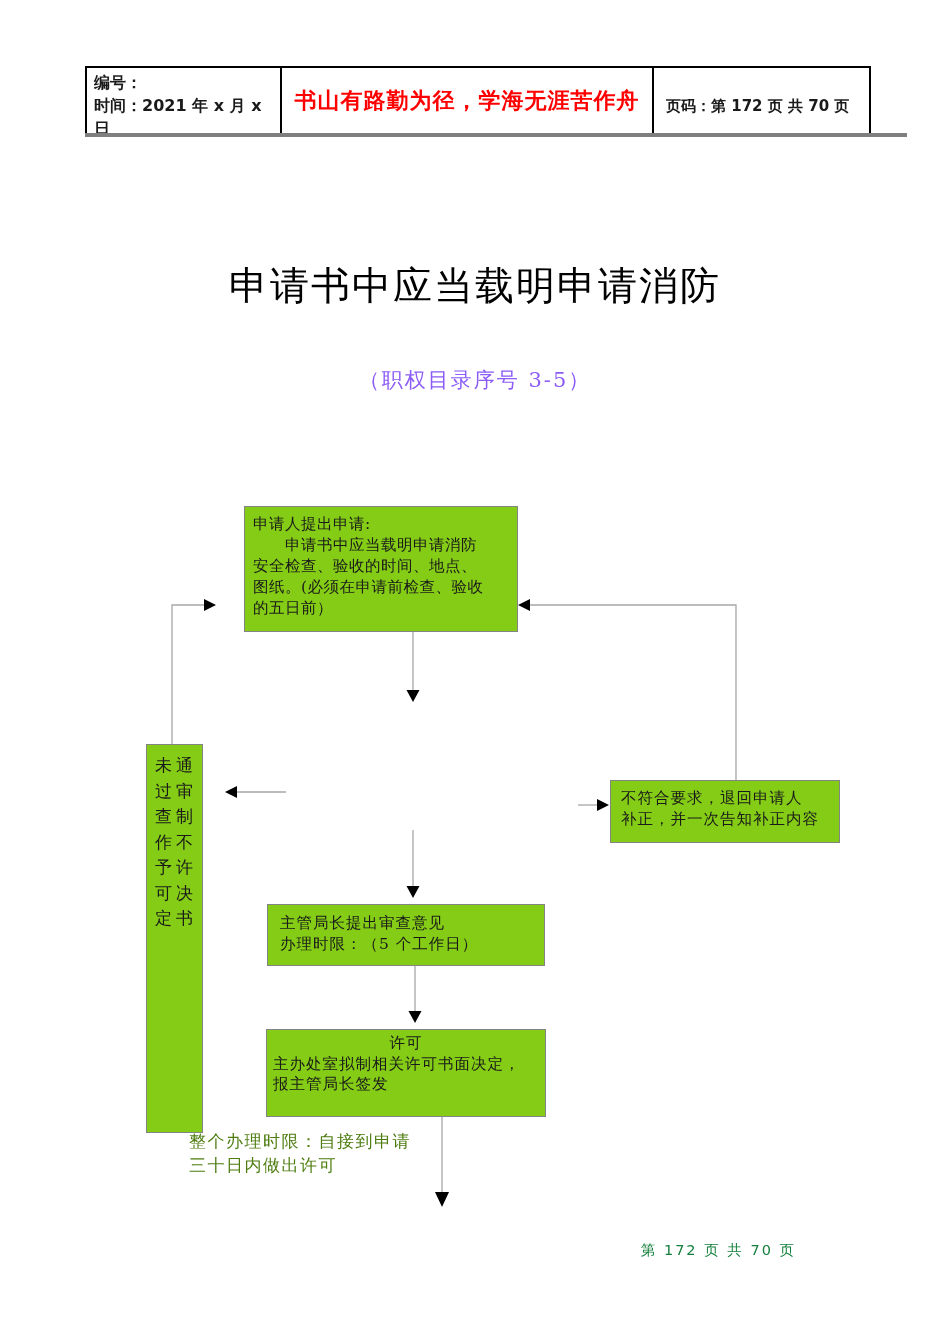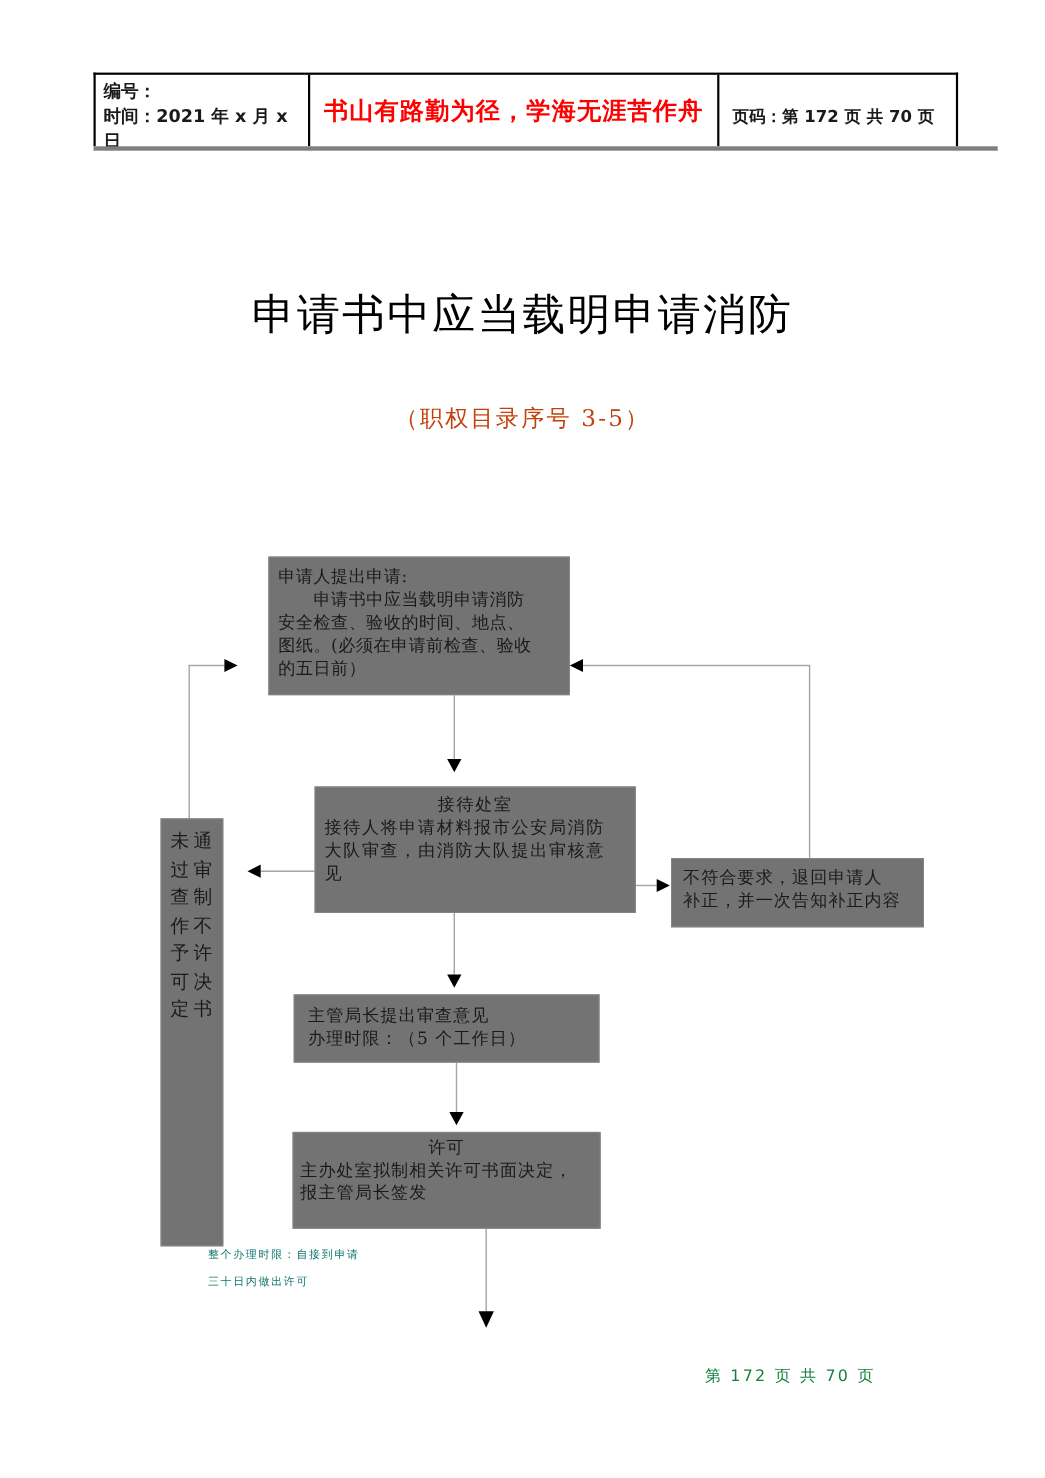--- a/index.html
+++ b/index.html
@@ -17,37 +17,37 @@
     font-family:"DejaVu Sans","Liberation Sans",sans-serif; font-weight:bold;
   }
   .hdr-cell-1 { width:195px; padding:3px 0 0 7px; font-size:16px; line-height:23px; border-right:2px solid #000; box-sizing:border-box; }
   .hdr-cell-2 { width:372px; display:flex; align-items:center; justify-content:center; padding-top:0;
                 color:#ff0000; font-size:22px; letter-spacing:1px; border-right:2px solid #000; box-sizing:border-box; }
   .hdr-cell-3 { flex:1; display:flex; align-items:center; padding:12px 0 0 12px; font-size:15px; box-sizing:border-box; }
   .hdr-rule { left:85px; top:133px; width:822px; height:4px; background:#7f7f7f; }
 
   
   .doc-title { left:0; top:259px; width:950px; text-align:center; font-size:39px; letter-spacing:2px; color:#000; }
-  .doc-subtitle { left:0; top:366px; width:950px; text-align:center; font-size:21px; letter-spacing:2px; color:#c2410c; }
+  .doc-subtitle { left:0; top:366px; width:950px; text-align:center; font-size:21px; letter-spacing:2px; color:#8b5cf6; }
 
   
-  .fbox { position:absolute; box-sizing:border-box; border:1px solid #848484; background:#737373;
+  .fbox { position:absolute; box-sizing:border-box; border:1px solid #848484; background:#84cc16;
           font-size:15.5px; line-height:21px; letter-spacing:0.5px; }
   .bl { white-space:pre-wrap; }
   .center { text-align:center; }
 
   .box-apply     { left:244px; top:506px; width:274px; height:126px; padding:7px 8px; }
   .box-reception { left:286px; top:715px; width:292px; height:115px; padding:5px 8px; letter-spacing:1.5px; }
   .box-nopermit  { left:146px; top:744px; width:57px;  height:389px; padding:8px 0 0 8px;
                    font-size:17px; line-height:25.5px; letter-spacing:4px; }
   .box-return    { left:610px; top:780px; width:230px; height:63px; padding:7px 10px; letter-spacing:1px; }
   .box-director  { left:267px; top:904px; width:278px; height:62px; padding:8px 12px; letter-spacing:1px; }
   .box-permit    { left:266px; top:1029px; width:280px; height:88px; padding:3px 6px; line-height:20.5px; letter-spacing:1px; }
 
-  .note { left:189px; top:1130px; font-size:10px; line-height:23.5px; letter-spacing:1.5px; color:#0f766e; }
+  .note { left:189px; top:1130px; font-size:17px; line-height:23.5px; letter-spacing:1.5px; color:#4d7c0f; }
 
   .footer { left:540px; top:1241px; width:256px; text-align:right;
             font-family:"DejaVu Sans","Liberation Sans",sans-serif;
             font-size:14.5px; letter-spacing:2px; color:#15803d; }
 
   .connectors { left:0; top:0; width:950px; height:1344px; pointer-events:none; }
   .connectors line, .connectors polyline { stroke:#a6a6a6; stroke-width:1.3; fill:none; }
   .connectors polygon { fill:#000; stroke:none; }
 </style>
 </head>
@@ -108,26 +108,20 @@
   </svg>
 
   <div class="fbox box-apply">
     <div class="bl">申请人提出申请:</div>
     <div class="bl">　　申请书中应当载明申请消防</div>
     <div class="bl">安全检查、验收的时间、地点、</div>
     <div class="bl">图纸。(必须在申请前检查、验收</div>
     <div class="bl">的五日前）</div>
   </div>
 
-  <div class="fbox box-reception">
-    <div class="bl center">接待处室</div>
-    <div class="bl">接待人将申请材料报市公安局消防</div>
-    <div class="bl">大队审查，由消防大队提出审核意</div>
-    <div class="bl">见</div>
-  </div>
 
   <div class="fbox box-nopermit">
     <div class="bl">未通</div>
     <div class="bl">过审</div>
     <div class="bl">查制</div>
     <div class="bl">作不</div>
     <div class="bl">予许</div>
     <div class="bl">可决</div>
     <div class="bl">定书</div>
   </div>

